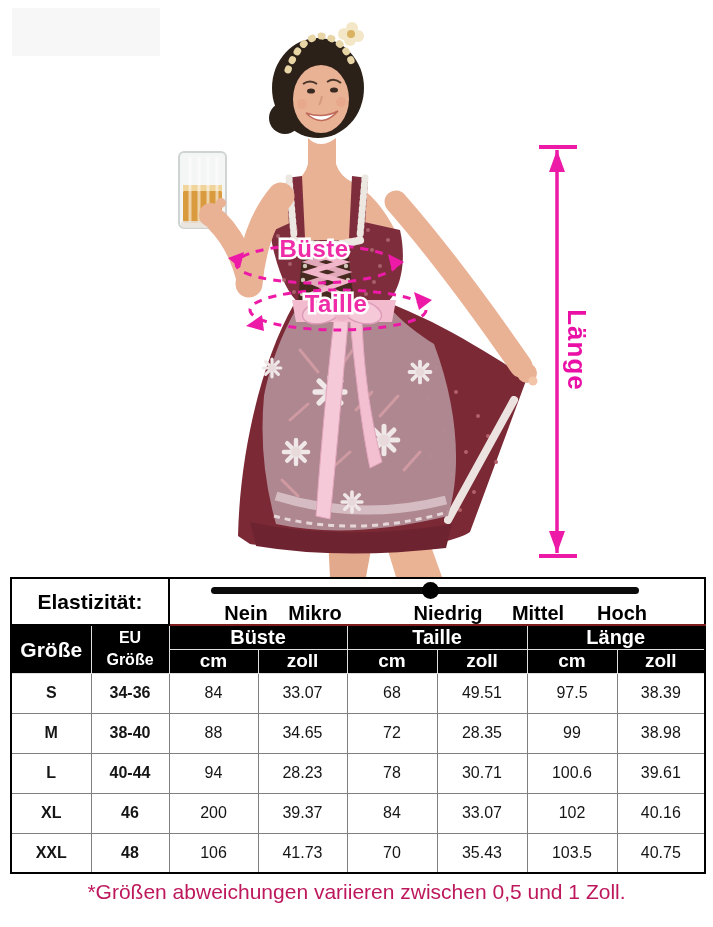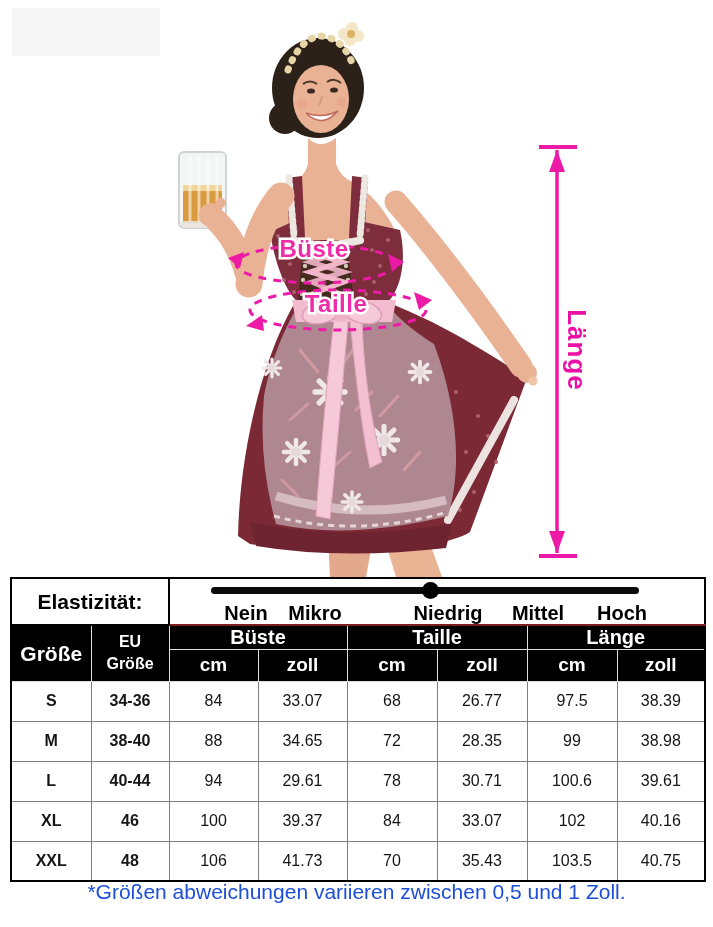--- a/index.html
+++ b/index.html
@@ -23,39 +23,39 @@
   td.el-slider-cell { border-bottom:2px solid #7f1d1d; background:#fff; padding:0; }
   .slider { position:relative; width:100%; height:45px; }
   .track { position:absolute; left:41px; top:8px; width:428px; height:7px; background:#0b0b0b; border-radius:4px; }
   .knob  { position:absolute; left:252px; top:3px; width:17px; height:17px; background:#000; border-radius:50%; }
   .sl {
     position:absolute; bottom:1px; transform:translateX(-50%);
     font-weight:bold; font-size:20px; color:#000; white-space:nowrap; line-height:1;
   }
 
   tr.r-h1 { height:24px; }
-  tr.r-h2 { height:32px; }
+  tr.r-h2 { height:24px; }
   th.hcell {
     background:#000; color:#fff; font-weight:bold; font-size:20px;
     border:1px solid #dedede; line-height:1.1;
   }
   th.hcell.sub { font-size:19px; }
   th.hcell .two-line { font-size:16px; line-height:22px; }
 
   tr.r-data { height:40px; }
   tr.r-data td {
     border:1px solid #7f7f7f; background:#fff;
     font-size:16px; color:#151515;
   }
   td.c-size { font-weight:bold; font-size:19px; color:#000; }
   td.c-eu   { font-weight:bold; font-size:18px; color:#000; }
 
   .footnote {
     position:absolute; left:0; top:880px; width:713px; text-align:center;
-    font-size:21px; color:#1d4ed8;
+    font-size:21px; color:#be185d;
   }
 
   
   .ann-label {
     font-family:"Liberation Sans", sans-serif; font-weight:bold; font-size:24px;
     fill:#f02ba8; stroke:#ffffff; stroke-width:5px; paint-order:stroke fill;
     letter-spacing:0.5px;
   }
   .len-label {
     font-family:"Liberation Sans", sans-serif; font-weight:bold; font-size:26px;
@@ -310,48 +310,48 @@
         <th class="hcell sub">cm</th>
         <th class="hcell sub">zoll</th>
       </tr>
 
       <tr class="r-data">
         <td class="c-size">S</td>
         <td class="c-eu">34-36</td>
         <td>84</td>
         <td>33.07</td>
         <td>68</td>
-        <td>26.77</td>
+        <td>49.51</td>
         <td>97.5</td>
         <td>38.39</td>
       </tr>
       <tr class="r-data">
         <td class="c-size">M</td>
         <td class="c-eu">38-40</td>
         <td>88</td>
         <td>34.65</td>
         <td>72</td>
         <td>28.35</td>
         <td>99</td>
         <td>38.98</td>
       </tr>
       <tr class="r-data">
         <td class="c-size">L</td>
         <td class="c-eu">40-44</td>
         <td>94</td>
-        <td>29.61</td>
+        <td>28.23</td>
         <td>78</td>
         <td>30.71</td>
         <td>100.6</td>
         <td>39.61</td>
       </tr>
       <tr class="r-data">
         <td class="c-size">XL</td>
         <td class="c-eu">46</td>
-        <td>100</td>
+        <td>200</td>
         <td>39.37</td>
         <td>84</td>
         <td>33.07</td>
         <td>102</td>
         <td>40.16</td>
       </tr>
       <tr class="r-data">
         <td class="c-size">XXL</td>
         <td class="c-eu">48</td>
         <td>106</td>

